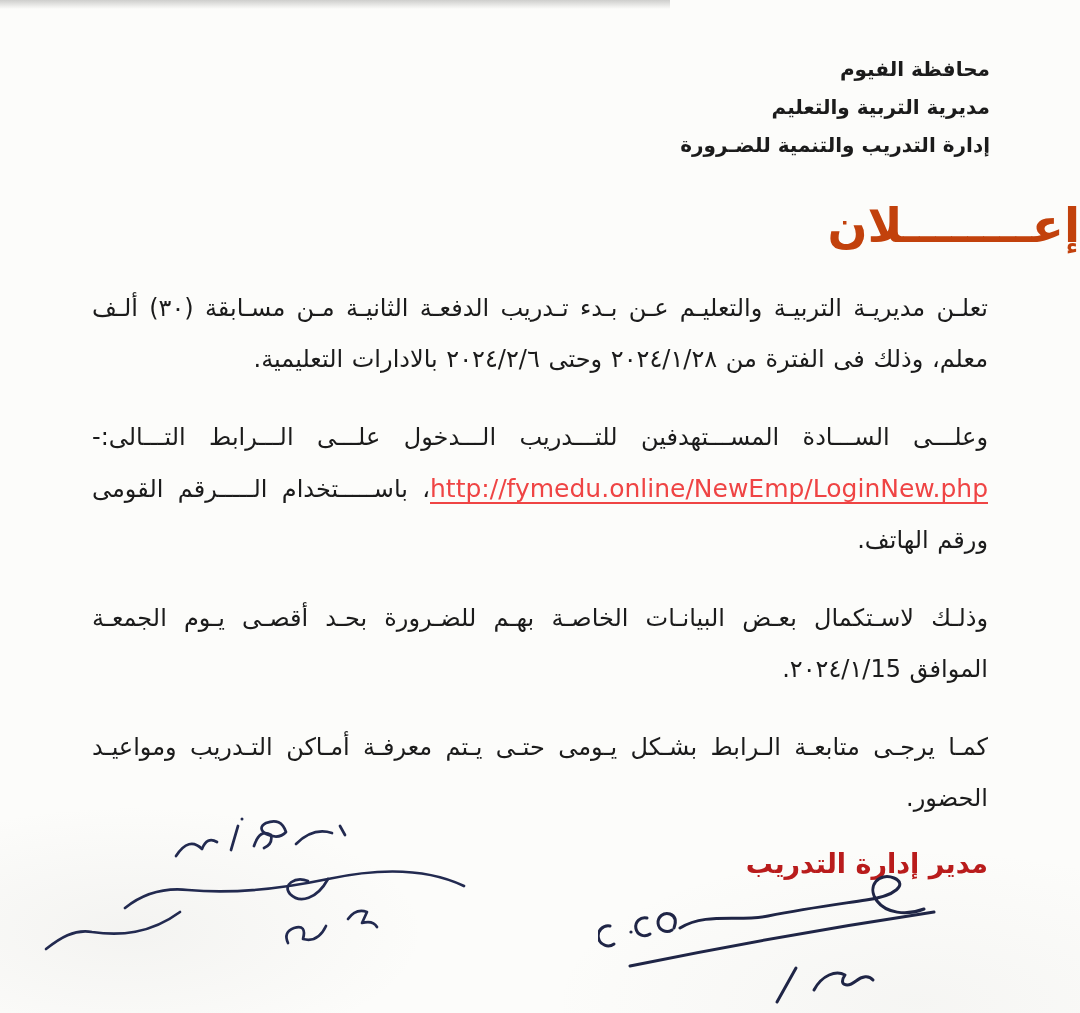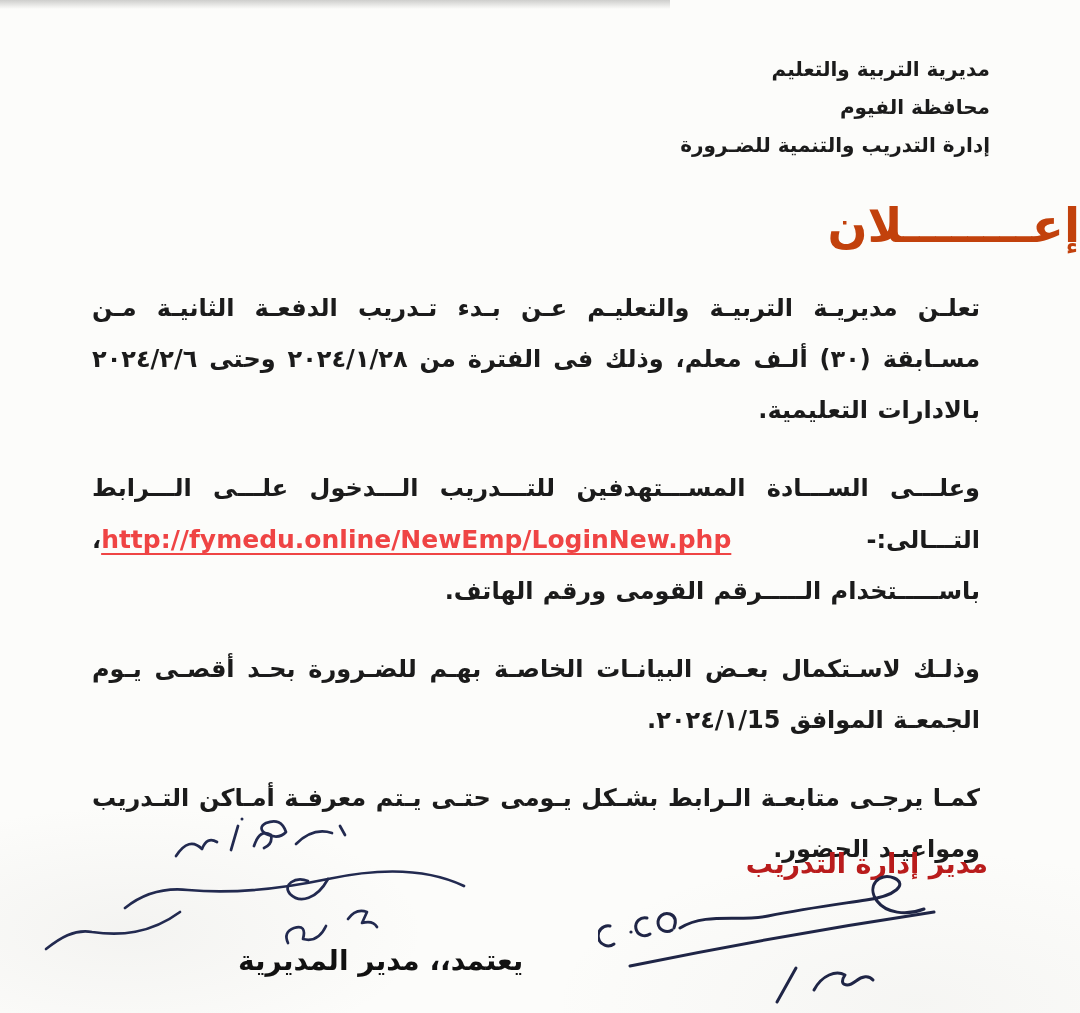--- a/index.html
+++ b/index.html
@@ -34,21 +34,21 @@
     letter-spacing:.2px;
   }
   .doc-title{
     position:absolute;top:198px;right:0;left:0;
     text-align:right;
     font-weight:800;
     font-size:47px;
     color:#c2410c;
   }
   .body-text{
-    position:absolute;top:283px;right:100px;left:92px;font-weight:bold;
+    position:absolute;top:283px;right:92px;left:92px;
   }
   .para{
     font-size:24px;
     line-height:51px;
     text-align:justify;
     text-justify:inter-word;
     margin:0 0 27px 0;
     word-spacing:1px;
   }
   .para.last{margin-bottom:0;}
@@ -78,22 +78,22 @@
 </style>
 </head>
 <body>
 
 <div class="page">
 
   <div class="scan-smudge"></div>
   <div class="scan-tint"></div>
 
   <div class="letterhead">
+    <div>محافظة الفيوم</div>
     <div>مديرية التربية والتعليم</div>
-    <div>محافظة الفيوم</div>
     <div>إدارة التدريب والتنمية للضـرورة</div>
   </div>
 
   <div class="doc-title">إعــــــــلان</div>
 
   <div class="body-text">
     <p class="para">تعلـن مديريـة التربيـة والتعليـم عـن بـدء تـدريب الدفعـة الثانيـة مـن مسـابقة (٣٠) ألـف معلم، وذلك فى الفترة من ٢٠٢٤/١/٢٨ وحتى ٢٠٢٤/٢/٦ بالادارات التعليمية.</p>
     <p class="para"><span>وعلـــى الســـادة المســـتهدفين للتـــدريب الـــدخول علـــى الـــرابط التـــالى:- </span><span class="url-link">http://fymedu.online/NewEmp/LoginNew.php</span><span>، باســـــتخدام الـــــرقم القومى ورقم الهاتف.</span></p>
     <p class="para">وذلـك لاسـتكمال بعـض البيانـات الخاصـة بهـم للضـرورة بحـد أقصـى يـوم الجمعـة الموافق ٢٠٢٤/١/15.</p>
     <p class="para last">كمـا يرجـى متابعـة الـرابط بشـكل يـومى حتـى يـتم معرفـة أمـاكن التـدريب ومواعيـد الحضور.</p>
@@ -122,15 +122,14 @@
       <path d="M258,26 q-5,-15 -20,-9 q-9,5 0,11 q13,6 20,-2"></path>
       <path d="M268,38 q17,-17 36,-11"></path>
       <path d="M312,20 l5,9"></path>
       <path d="M436,80 C394,60 342,64 300,73 C252,83 202,88 160,84 C132,81 112,90 97,102"></path>
       <path d="M300,73 C289,93 272,98 262,88 C254,79 267,70 280,75"></path>
       <path d="M152,106 C122,128 92,130 64,126 C46,123 32,132 18,143"></path>
       <path d="M298,120 q-8,17 -23,13 q4,-15 -9,-11 q-11,4 -6,15"></path>
       <path d="M320,113 q8,-11 19,-7 l-5,11 q11,-3 15,4"></path>
     </g>
   </svg>
-  <div class="sig-title-left">يعتمد،، مدير المديرية</div>
 
 </div>
 
 </body></html>

